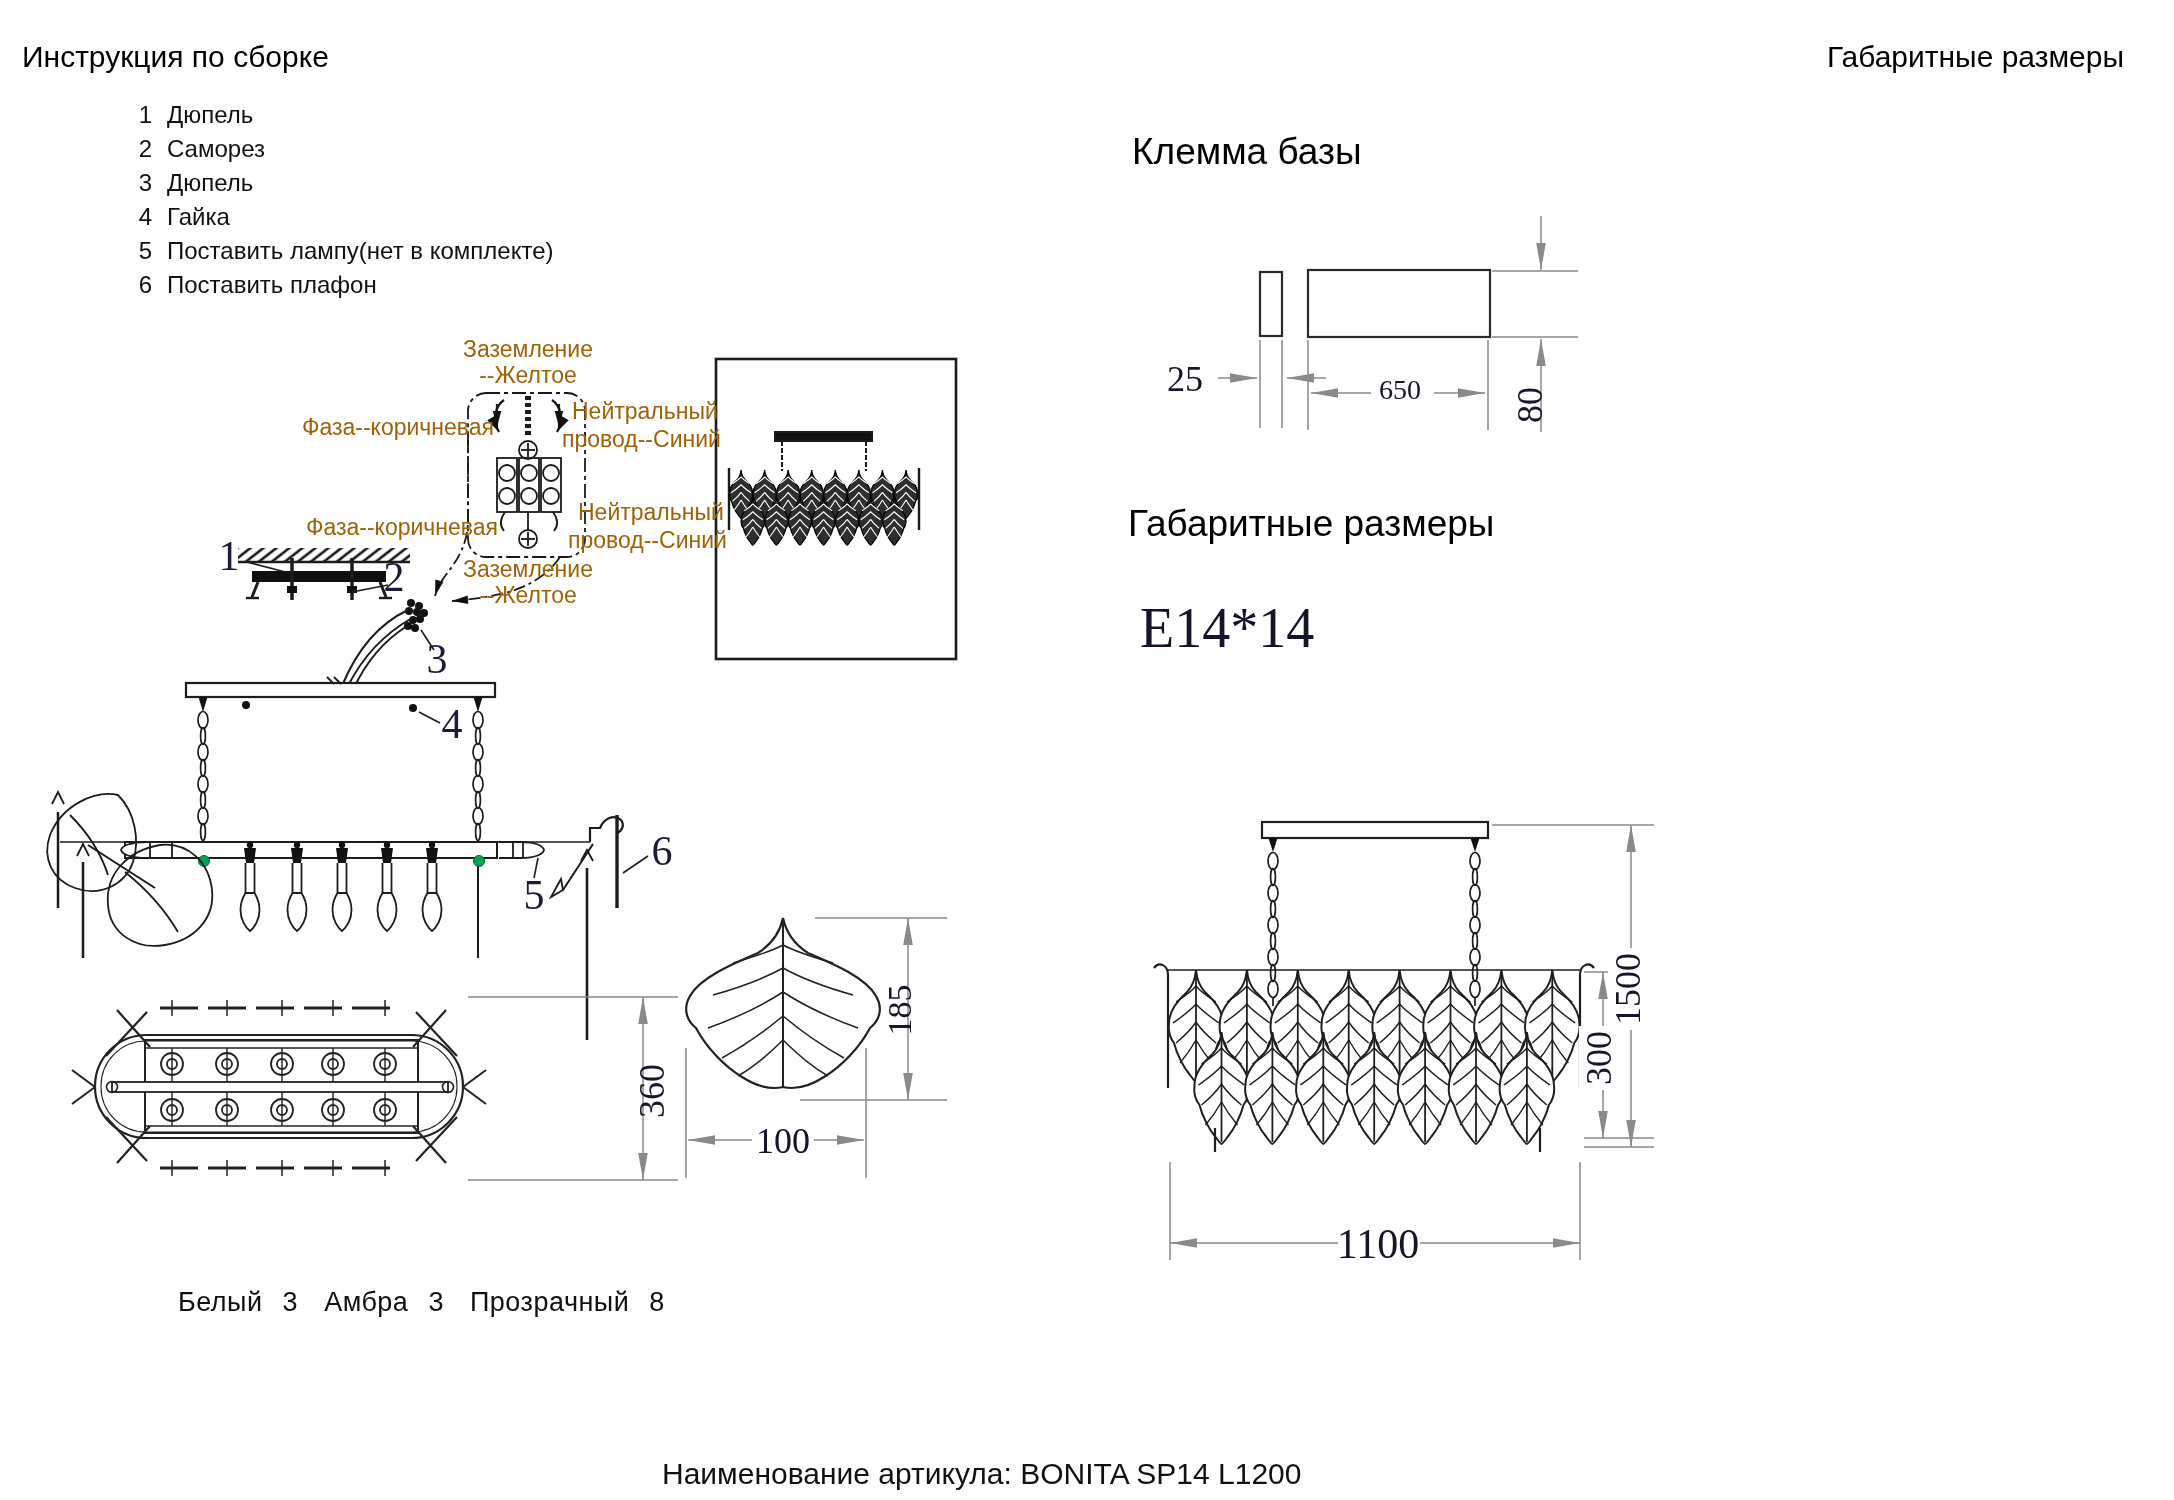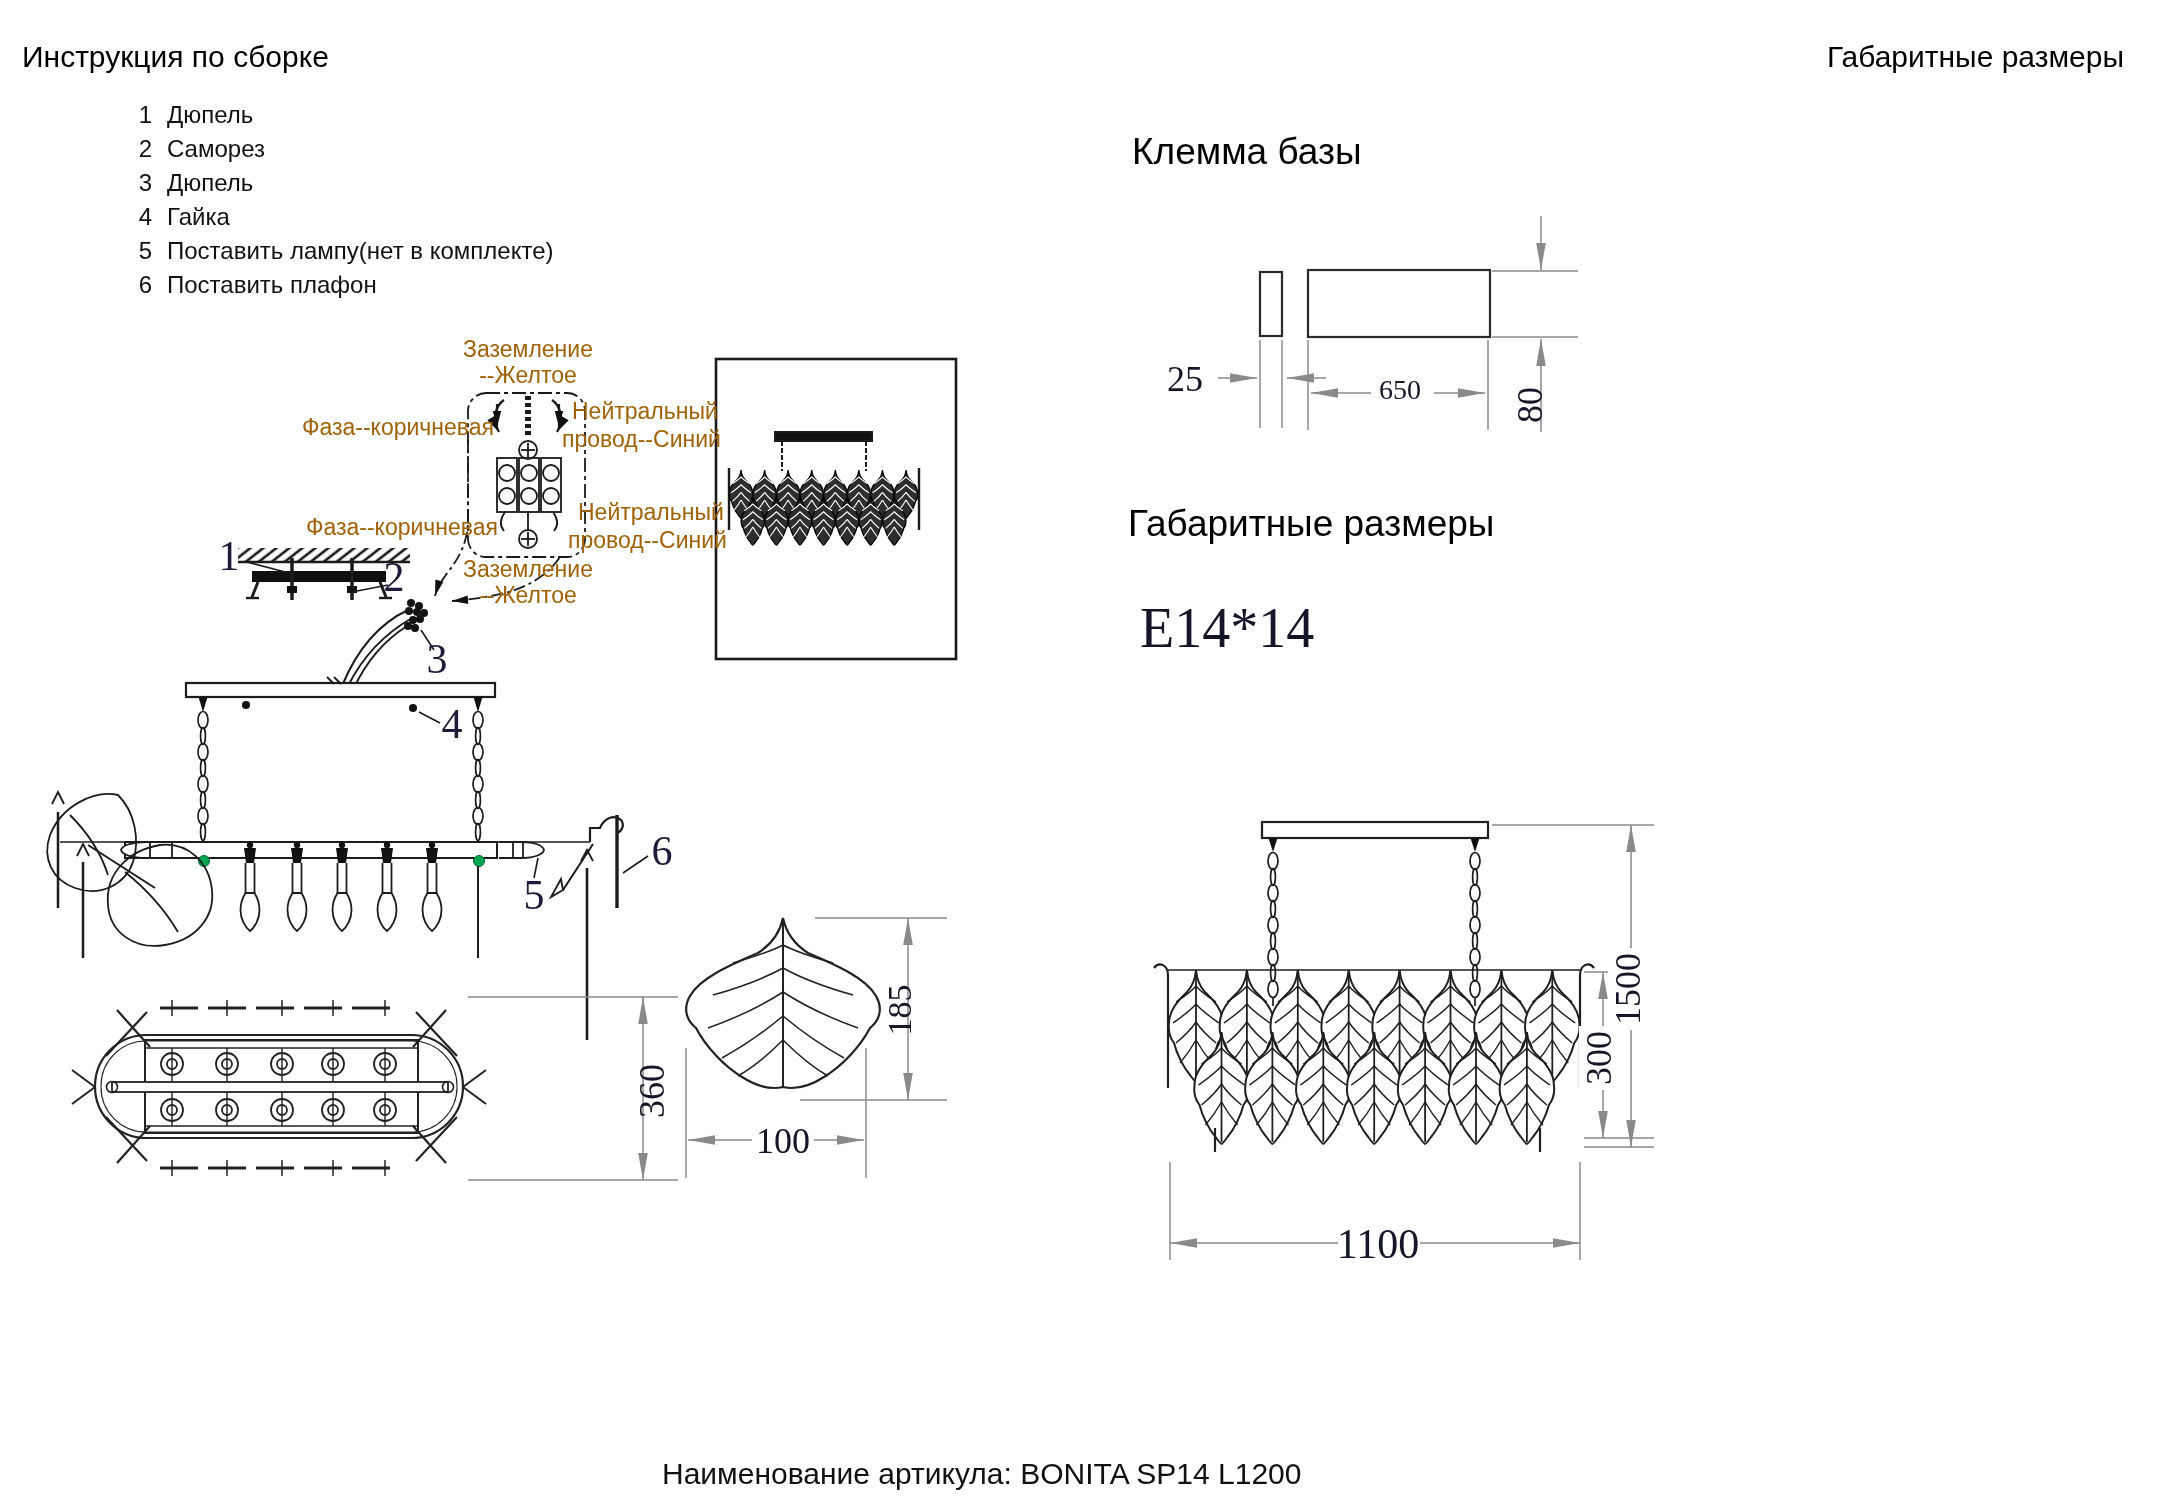--- a/index.html
+++ b/index.html
@@ -452,20 +452,23 @@
   <div class="t callout" style="left:372px;top:554px;">2</div>
   <div class="t callout" style="left:415px;top:636px;">3</div>
   <div class="t callout" style="left:430px;top:701px;">4</div>
   <div class="t callout" style="left:512px;top:872px;">5</div>
   <div class="t callout" style="left:640px;top:828px;">6</div>
 
   <div class="t dim rot" style="left:592px;top:1070px;width:120px;">360</div>
   <div class="t dim rot" style="left:840px;top:991px;width:120px;font-size:34px;">185</div>
   <div class="t dim" style="left:723px;top:1120px;width:120px;">100</div>
 
+  <div class="counts" style="top:1287px;">
+    <span class="cnt-name">Белый</span><span class="cnt-qty">3</span><span class="cnt-name">Амбра</span><span class="cnt-qty">3</span><span class="cnt-name">Прозрачный</span><span>8</span>
+  </div>
 
   <div class="t sans h2" style="left:1132px;top:131px;">Клемма базы</div>
   <div class="t dim" style="left:1150px;top:358px;width:70px;">25</div>
   <div class="t dim" style="left:1330px;top:374px;width:140px;font-size:28px;">650</div>
   <div class="t dim rot" style="left:1480px;top:384px;width:100px;">80</div>
 
   <div class="t sans h2" style="left:1128px;top:503px;">Габаритные размеры</div>
   <div class="t serif" style="left:1140px;top:596px;font-size:56px;color:#15152a;">E14*14</div>
   <div class="t dim rot" style="left:1558px;top:968px;width:140px;"><span class="mask">1500</span></div>
   <div class="t dim rot" style="left:1544px;top:1037px;width:110px;"><span class="mask">300</span></div>

